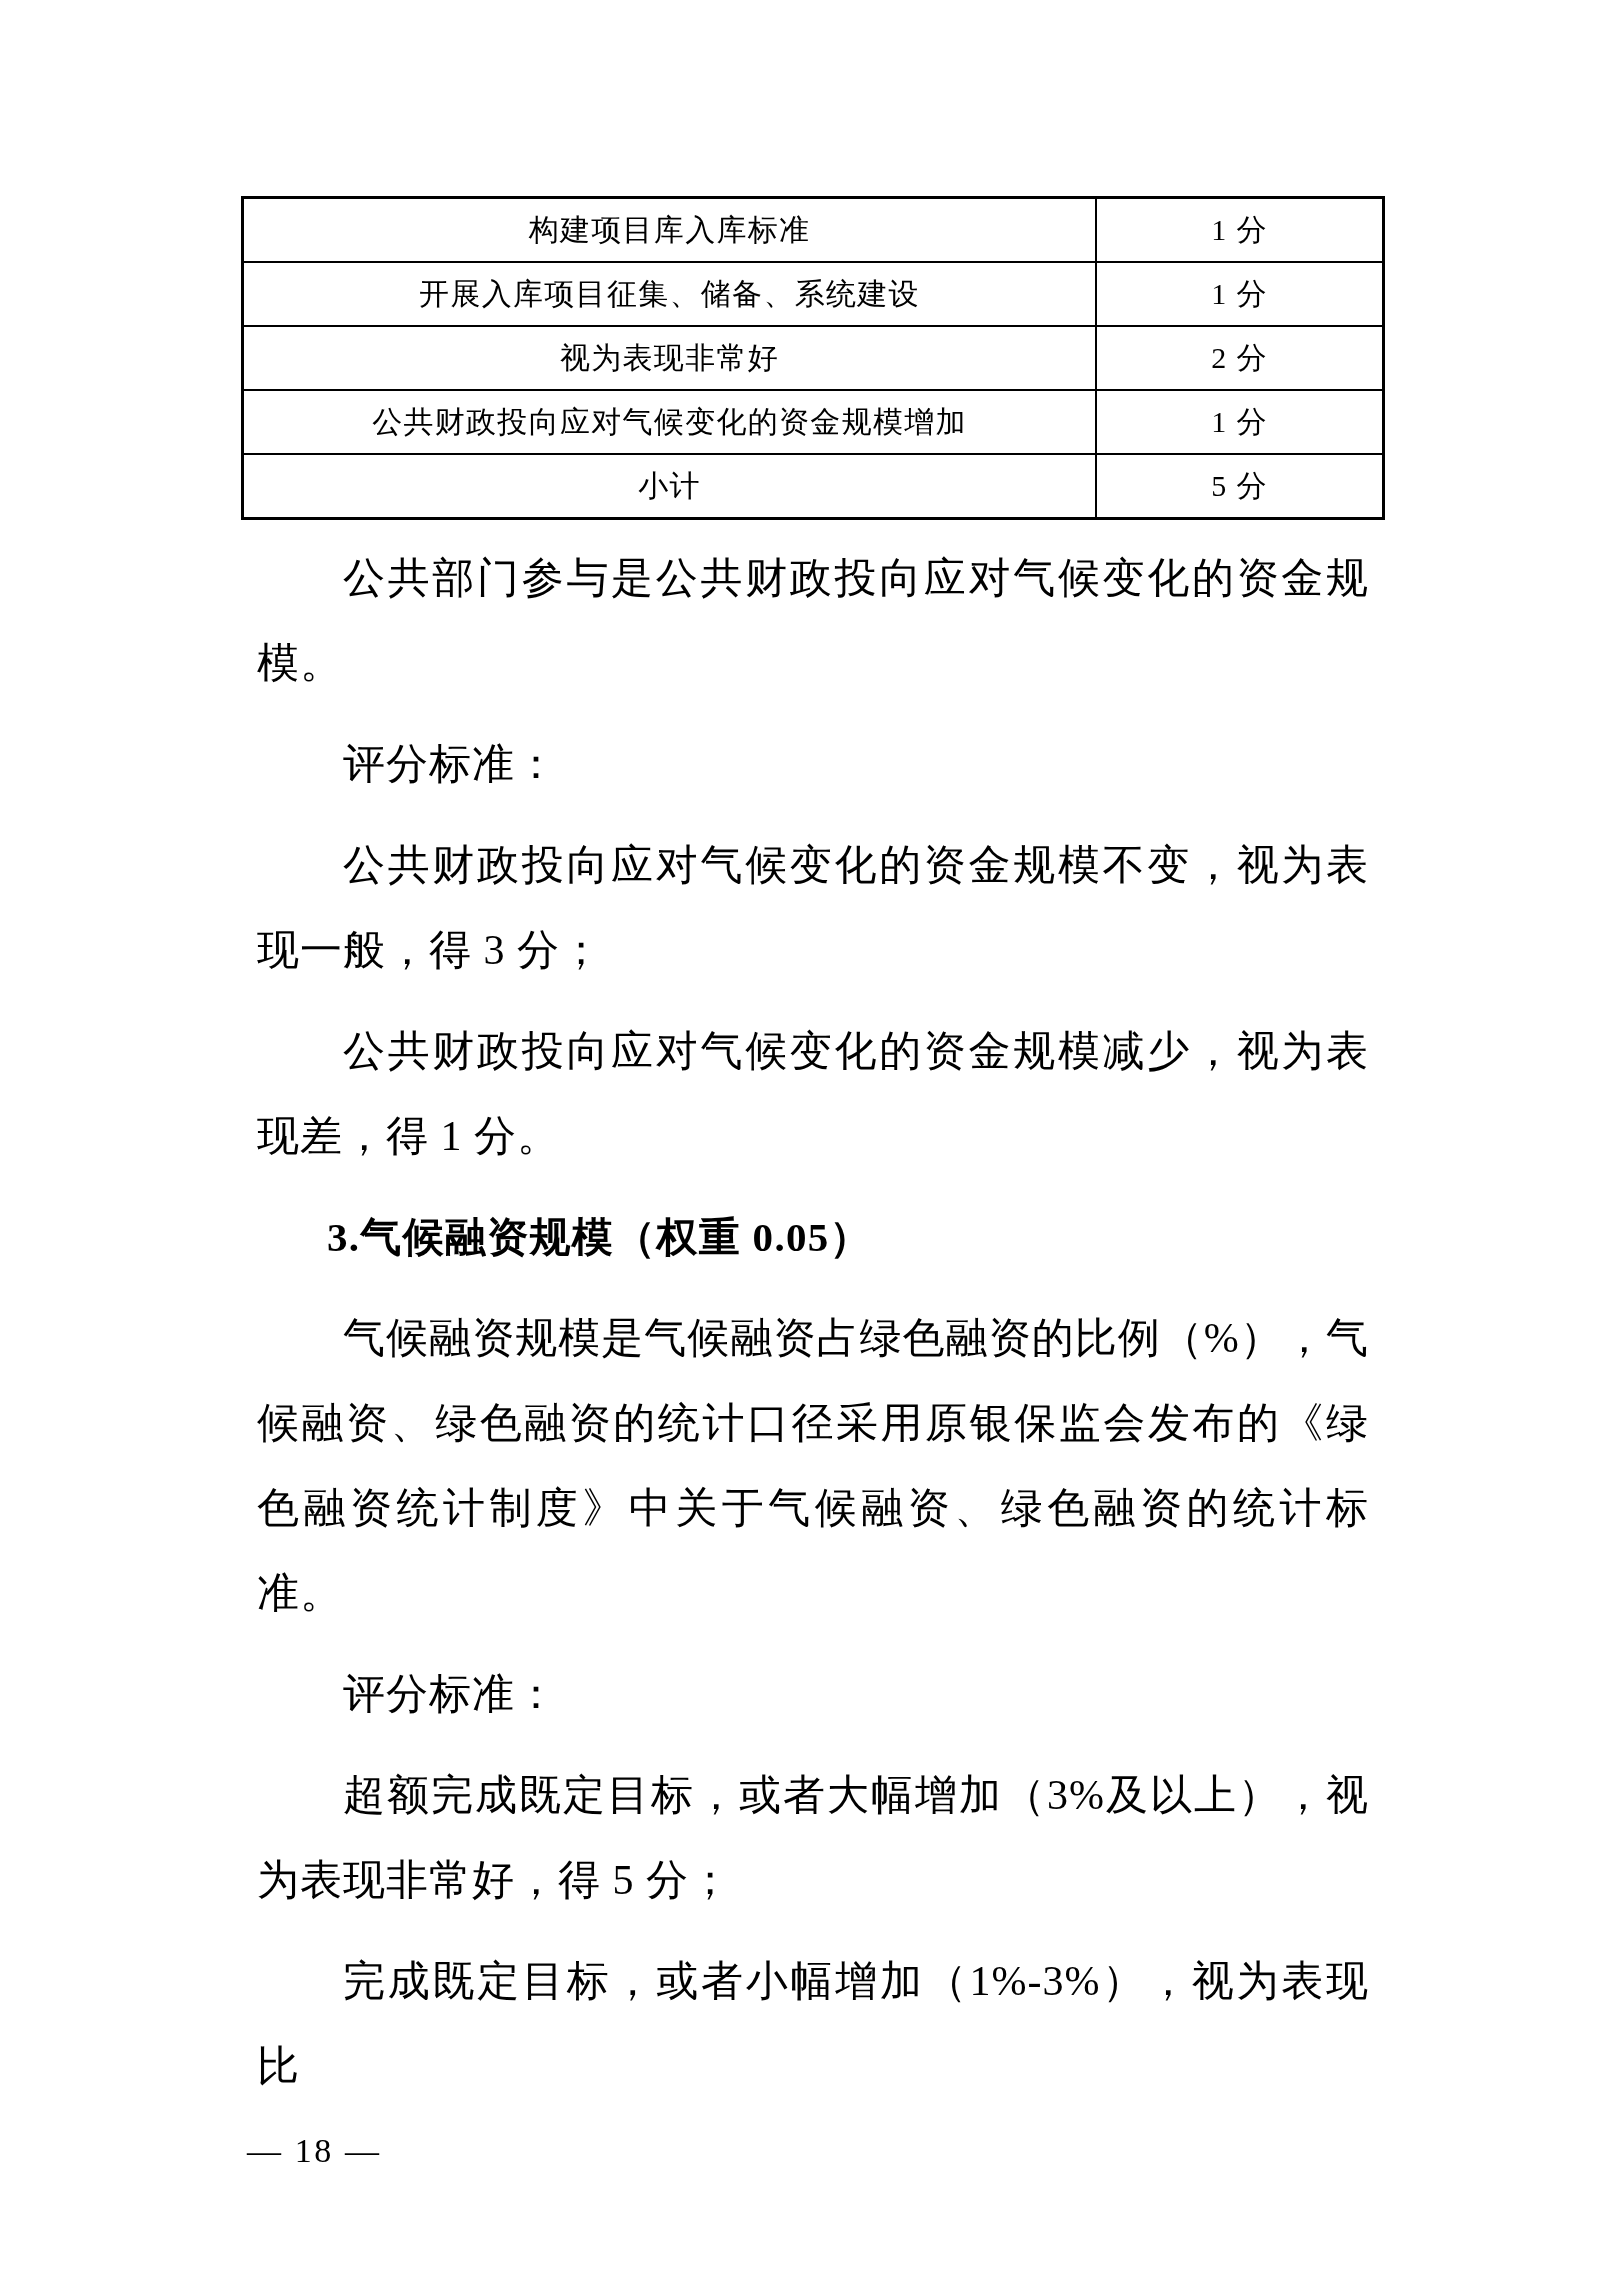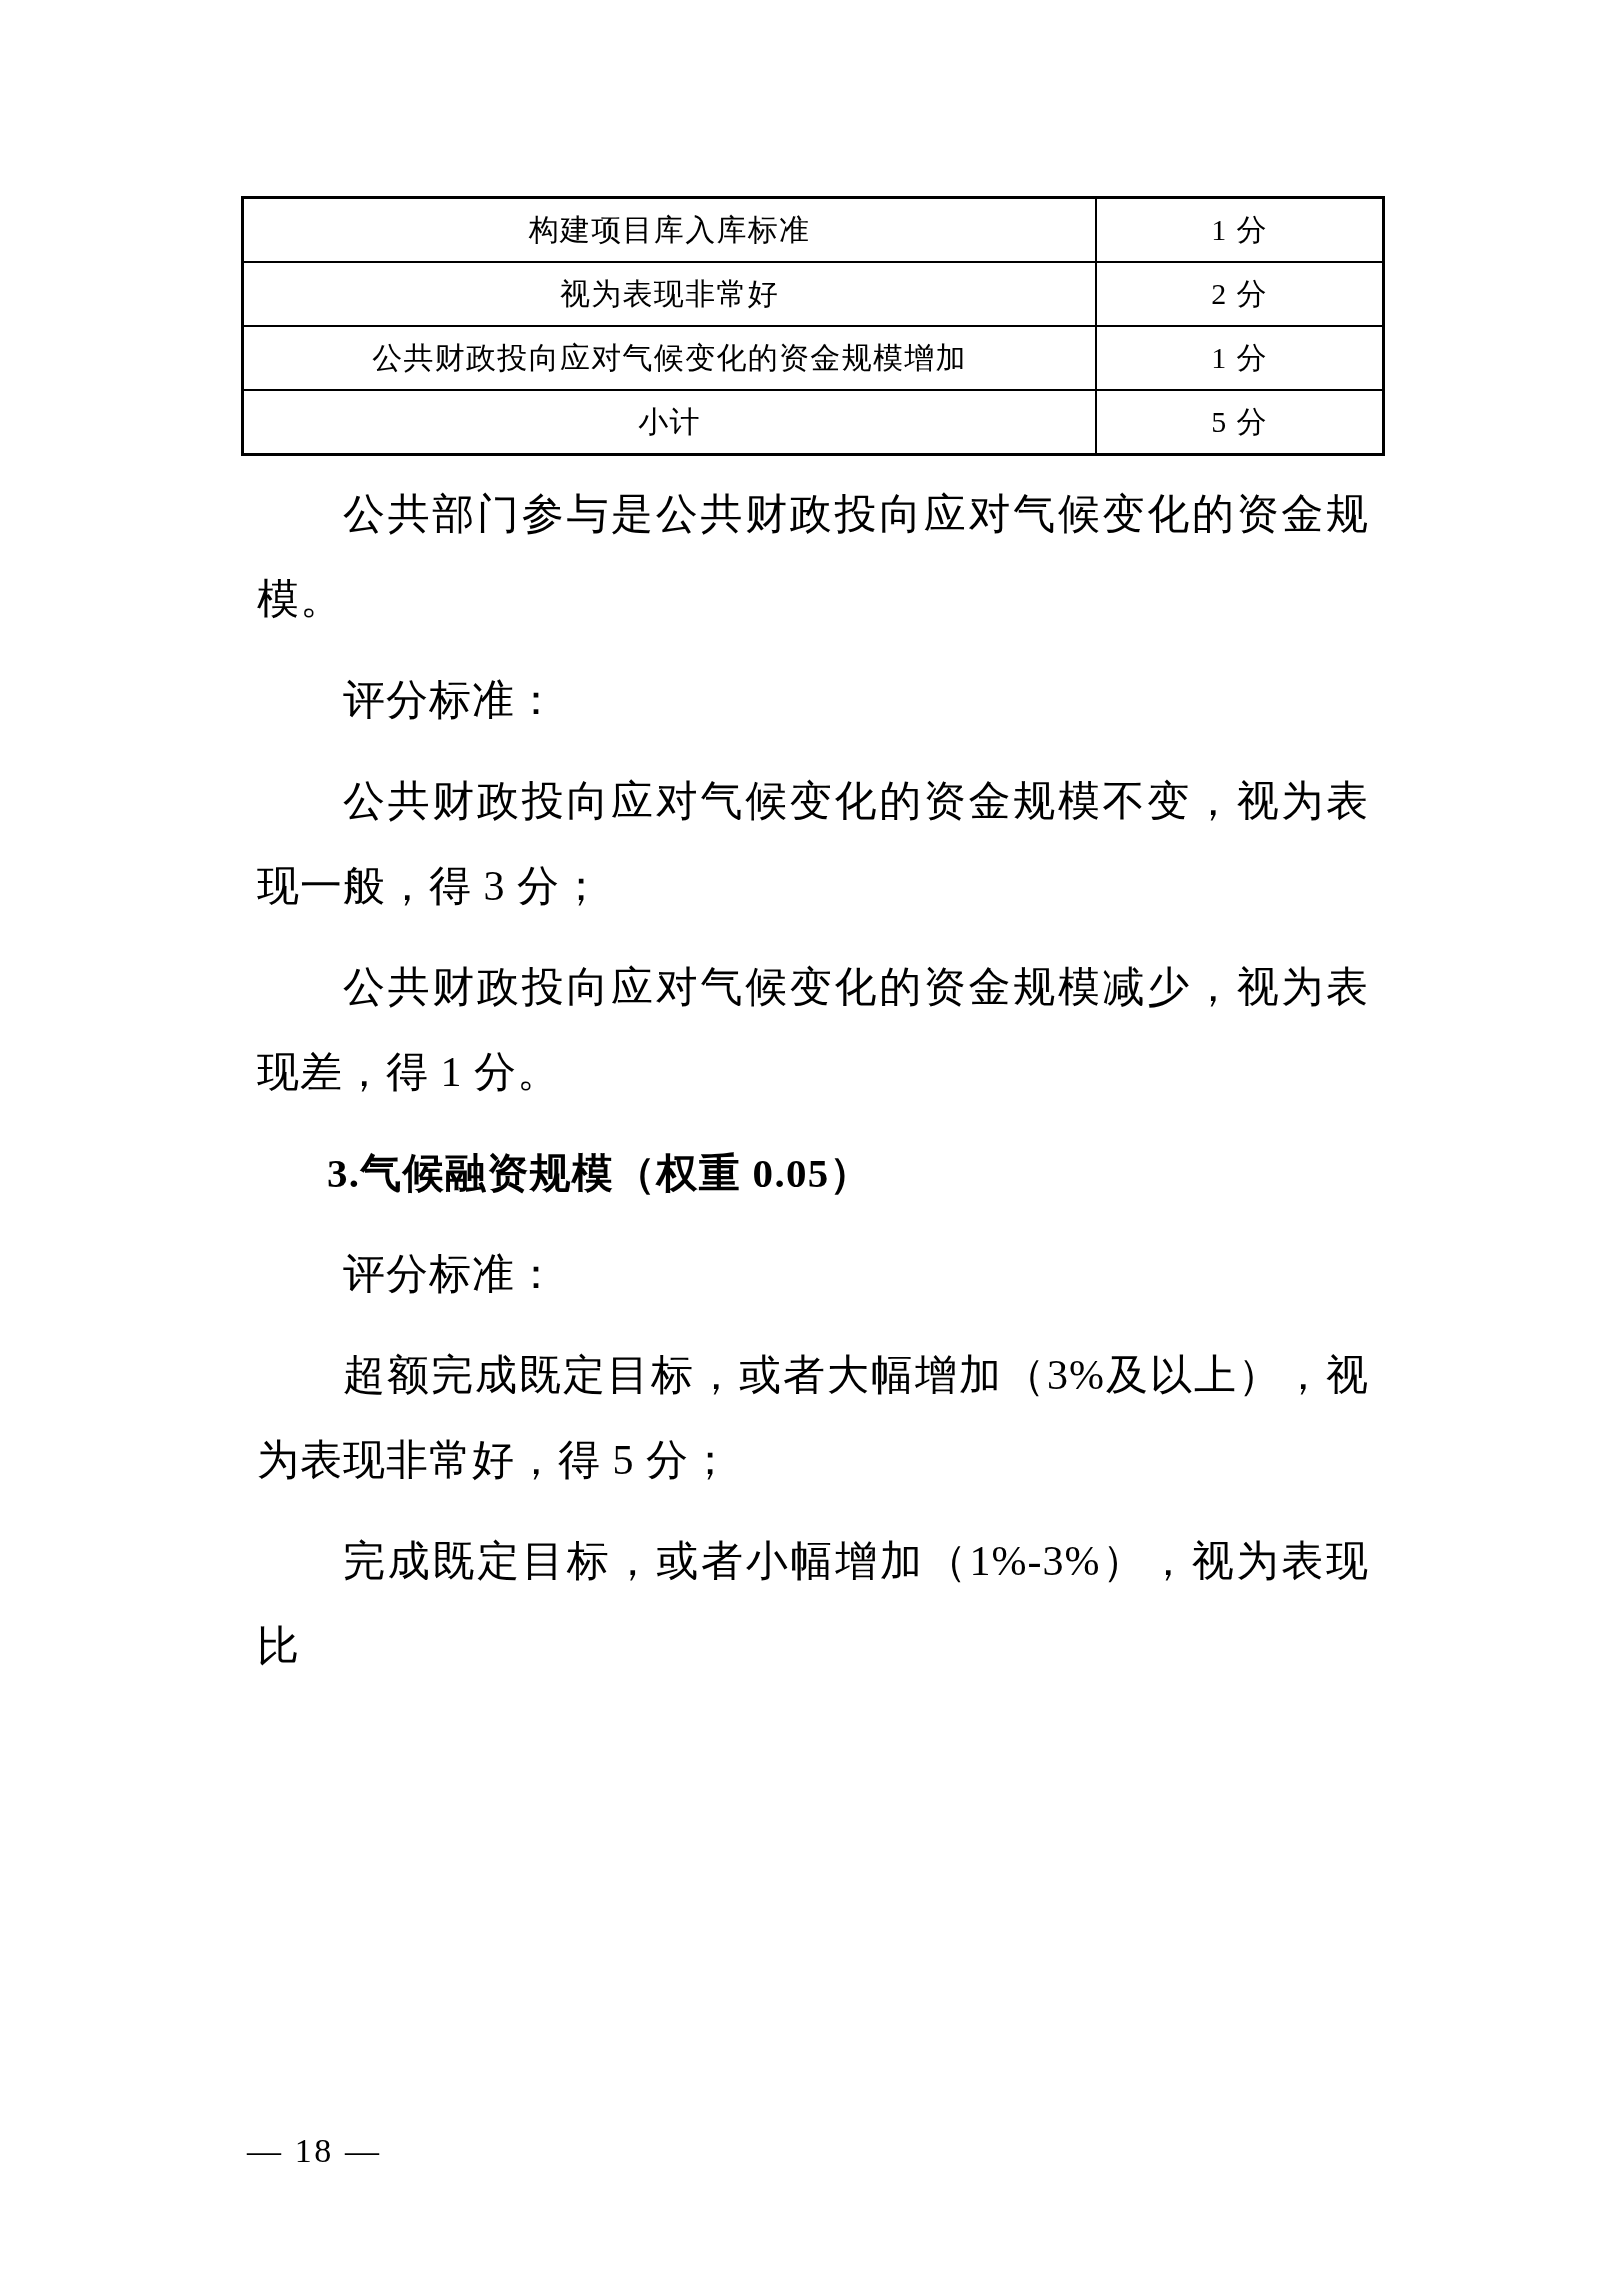--- a/index.html
+++ b/index.html
@@ -68,39 +68,44 @@
 
 <div class="content">
 
   <table class="score-table">
     <tbody>
       <tr>
         <td class="col-label">构建项目库入库标准</td>
         <td class="col-score">1 分</td>
       </tr>
       <tr>
+        <td class="col-label">开展入库项目征集、储备、系统建设</td>
+        <td class="col-score">1 分</td>
+      </tr>
+      <tr>
         <td class="col-label">视为表现非常好</td>
         <td class="col-score">2 分</td>
       </tr>
       <tr>
         <td class="col-label">公共财政投向应对气候变化的资金规模增加</td>
         <td class="col-score">1 分</td>
       </tr>
       <tr>
         <td class="col-label">小计</td>
         <td class="col-score">5 分</td>
       </tr>
     </tbody>
   </table>
 
   <p class="para">公共部门参与是公共财政投向应对气候变化的资金规模。</p>
   <p class="para">评分标准：</p>
   <p class="para">公共财政投向应对气候变化的资金规模不变，视为表现一般，得 3 分；</p>
   <p class="para">公共财政投向应对气候变化的资金规模减少，视为表现差，得 1 分。</p>
   <h2 class="heading">3.气候融资规模（权重 0.05）</h2>
+  <p class="para">气候融资规模是气候融资占绿色融资的比例（%），气候融资、绿色融资的统计口径采用原银保监会发布的《绿色融资统计制度》中关于气候融资、绿色融资的统计标准。</p>
   <p class="para">评分标准：</p>
   <p class="para">超额完成既定目标，或者大幅增加（3%及以上），视为表现非常好，得 5 分；</p>
   <p class="para">完成既定目标，或者小幅增加（1%-3%），视为表现比</p>
 
 </div>
 
 <div class="footer">— 18 —</div>
 
 
 </body></html>

